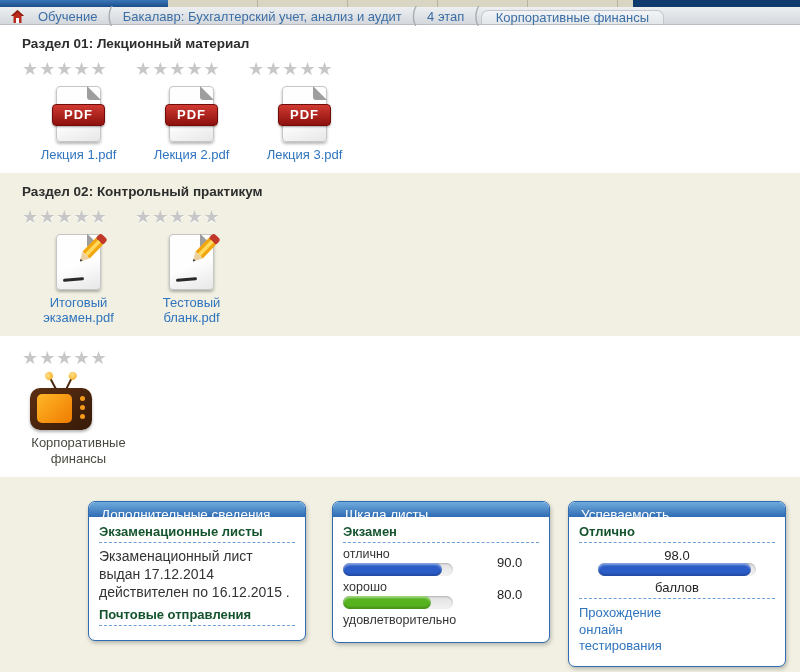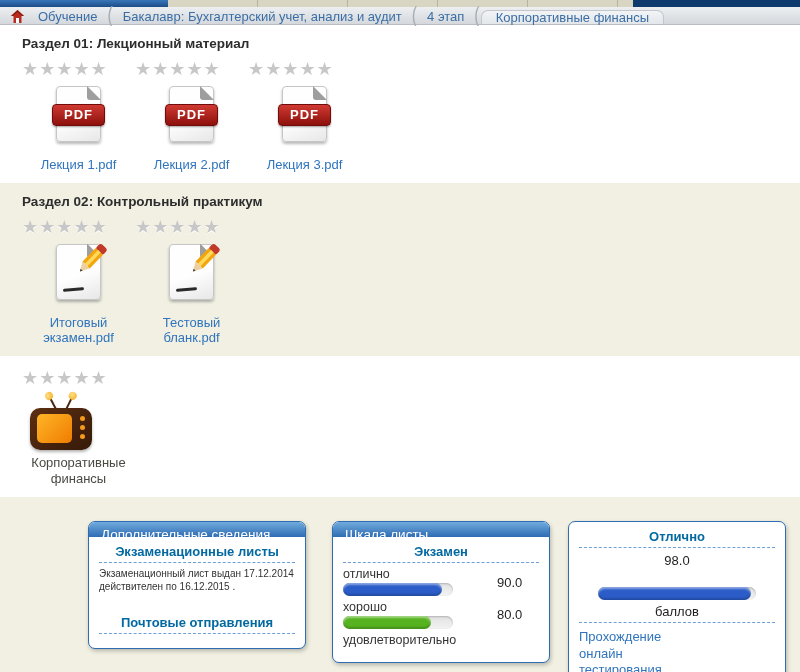--- a/index.html
+++ b/index.html
@@ -22,21 +22,21 @@
     border-radius:7px 7px 0 0; align-self:stretch; display:flex; align-items:center; padding:0 14px; margin-top:3px; }
 
   
   .section { padding:11px 0 10px 22px; background:#fff; }
   .section.beige { background:#f1f0e3; }
   .section-title { font-weight:bold; font-size:13.5px; color:#2d2d2d; margin-bottom:7px; }
   .stars-row { display:flex; margin-bottom:6px; }
   .stars { width:113px; color:#c7c7c7; font-size:18px; letter-spacing:1px; text-shadow:0 1px 0 #fff; cursor:pointer; }
   .files-row { display:flex;align-items:center; }
   .file-cell { width:113px; display:flex; flex-direction:column; align-items:center; text-align:center; }
-  .file-link { color:#2f74bd; text-decoration:none; margin-top:15px; line-height:1.2; max-width:100px; cursor:pointer; }
+  .file-link { color:#2f74bd; text-decoration:none; margin-top:5px; line-height:1.2; max-width:100px; cursor:pointer; }
 
   
   .doc-icon { position:relative; width:45px; height:56px; cursor:pointer; }
   .doc-page { position:absolute; inset:0; background:linear-gradient(160deg,#fefefe 55%,#e7e7e7);
     border:1px solid #c6c6c6; border-radius:4px; box-shadow:0 2px 3px rgba(0,0,0,.28); }
   .doc-fold { position:absolute; top:0; right:0; width:14px; height:14px; background:#9e9e9e;
     clip-path:polygon(0 0,100% 100%,0 100%); border-radius:0 0 0 3px; }
   .pdf-badge { position:absolute; left:-4px; right:-4px; top:18px; height:22px;
     background:linear-gradient(#cf3a32,#8d100c); border:1px solid #720c0a; border-radius:4px;
     color:#fff; font-weight:bold; font-size:13px; text-align:center; line-height:20px; letter-spacing:1px;
@@ -57,33 +57,33 @@
   .online-label { color:#4a4a42; margin-top:4px; text-align:center; line-height:1.25; width:113px; }
 
   
   #admin { min-height:199px; position:relative; }
   #admin-panels { position:relative; margin-top:13px; height:160px; }
   .panel { position:absolute; top:0; width:218px; background:#fff; border:1px solid #2f6cb3;
     border-radius:7px; box-shadow:1px 2px 4px rgba(0,0,0,.25); }
   .panel-header { height:15px; background:linear-gradient(#70abdd,#2f6cb3); border-radius:6px 6px 0 0;
     color:#fff; font-size:13.5px; line-height:26px; padding-left:12px; }
   .panel-body { padding:7px 10px 9px; }
-  .sub-head { font-weight:bold; text-align:center; font-size:13px; color:#0369a1;
+  .sub-head { font-weight:bold; text-align:left; font-size:13px; color:#14532d;
     padding-bottom:3px; border-bottom:1px dashed #6f9fd8; margin-bottom:5px; }
-  .panel-text { font-size:10px; color:#333; line-height:1.28; margin-bottom:21px; }
+  .panel-text { font-size:14px; color:#333; line-height:1.28; margin-bottom:5px; }
 
   .scale-row { display:flex; align-items:center; margin-bottom:5px; }
   .scale-left { width:142px; }
   .scale-label { font-size:12.5px; color:#333; line-height:1.1; }
   .bar-track { width:110px; height:13px; background:linear-gradient(#e2e2e2,#f2f2f2); border-radius:8px;
     box-shadow:inset 0 1px 2px rgba(0,0,0,.22); margin-top:1px; }
   .bar-fill { height:100%; border-radius:8px; box-shadow:inset 0 2px 2px rgba(255,255,255,.45), inset 0 -2px 2px rgba(0,0,0,.18); }
   .scale-value { font-size:13px; color:#1e1e1e; margin-left:12px; }
 
-  .center-line { text-align:center; font-size:13px; color:#1e1e1e; margin-bottom:19px; }
+  .center-line { text-align:center; font-size:13px; color:#1e1e1e; margin-bottom:0; }
   .big-track { width:158px; margin:0 auto 4px; }
   .dash-under { padding-bottom:3px; border-bottom:1px dashed #6f9fd8; margin-bottom:6px; }
   .prog-link-row { display:flex; align-items:flex-end; margin-bottom:3px; }
   .prog-link { color:#2f74bd; text-decoration:none; width:118px; line-height:1.25; cursor:pointer; }
 </style>
 </head>
 <body>
 
 <div id="top-strip">
   <div class="beige">
@@ -253,20 +253,21 @@
             <div class="scale-label">удовлетворительно</div>
 
           </div>
 
         </div>
 
       </div>
     </div>
 
     <div class="panel" style="left:546px;">
+      <div class="panel-header">Успеваемость</div>
       <div class="panel-body">
         <div class="sub-head">Отлично</div>
         <div class="center-line">98.0</div>
         <div class="bar-track big-track">
           <div class="bar-fill" style="width: 97%; background: rgb(43, 92, 200);"></div>
         </div>
         <div class="center-line dash-under">баллов</div>
         <div class="prog-link-row">
           <a class="prog-link">Прохождение онлайн тестирования</a>
 

